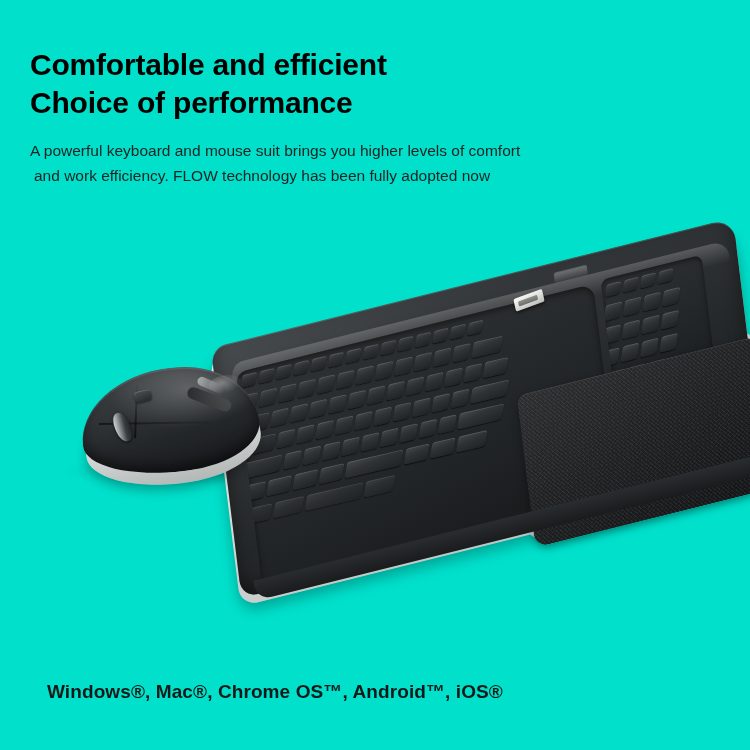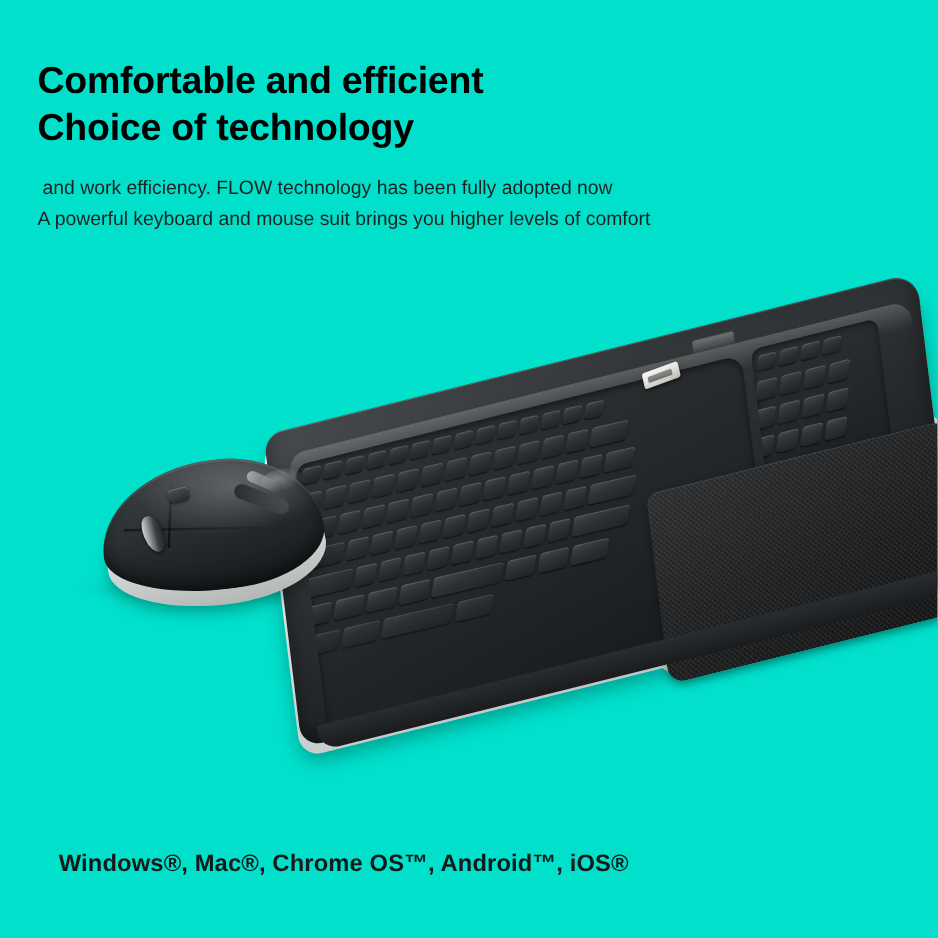--- a/index.html
+++ b/index.html
@@ -356,24 +356,24 @@
     border-radius: 50%;
   }
 </style>
 </head>
 <body>
 
 <div id="page">
 
   <div class="text-block">
     <div class="headline-line">Comfortable and efficient</div>
-    <div class="headline-line">Choice of technology</div>
+    <div class="headline-line">Choice of performance</div>
     <div class="subhead">
+      <div class="sub-line">A powerful keyboard and mouse suit brings you higher levels of comfort</div>
       <div class="sub-line indent">and work efficiency. FLOW technology has been fully adopted now</div>
-      <div class="sub-line">A powerful keyboard and mouse suit brings you higher levels of comfort</div>
     </div>
   </div>
 
   <div class="product-stage">
 
     <div class="shadow-pool"></div>
 
     <div class="keyboard">
       <div class="kb-rim"></div>
       <div class="kb-palm-rim"></div>

